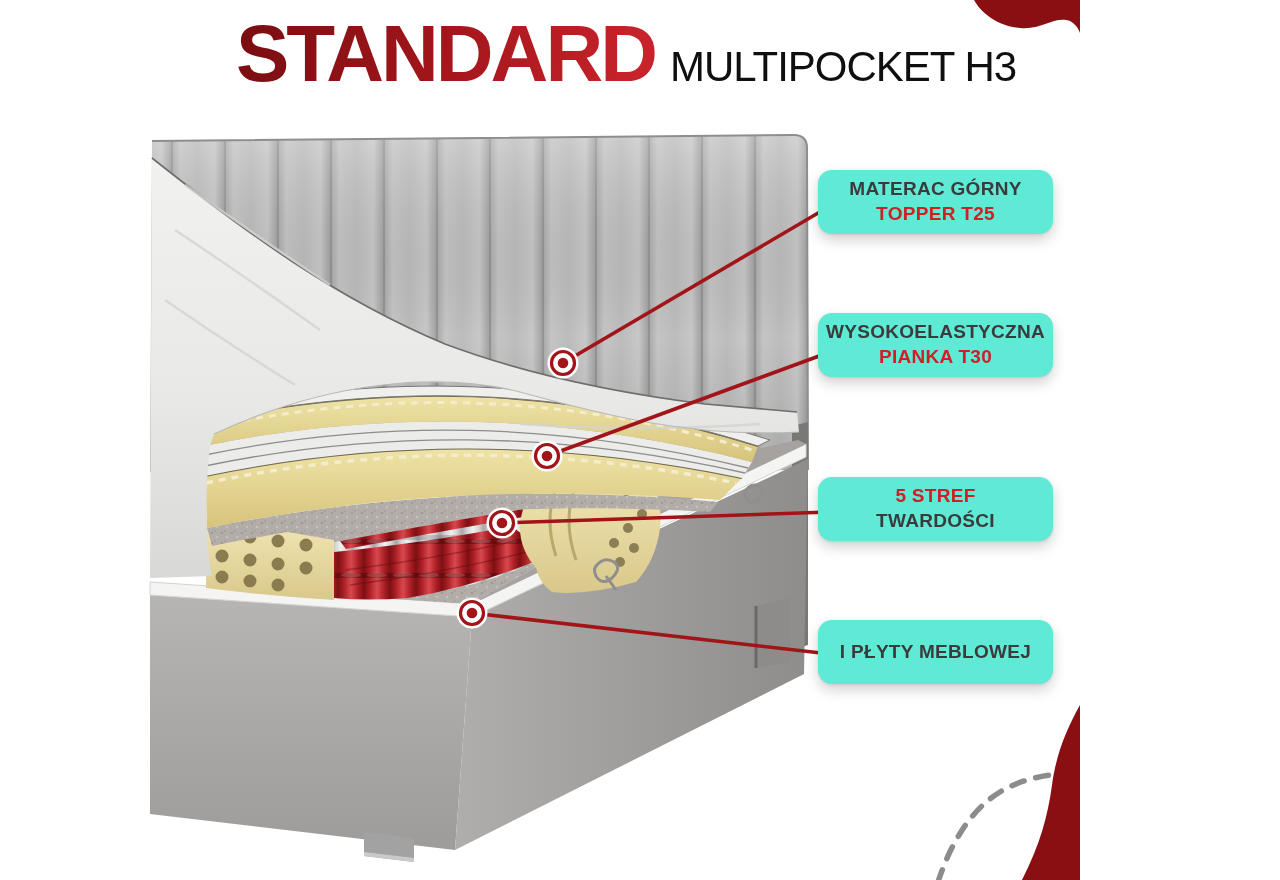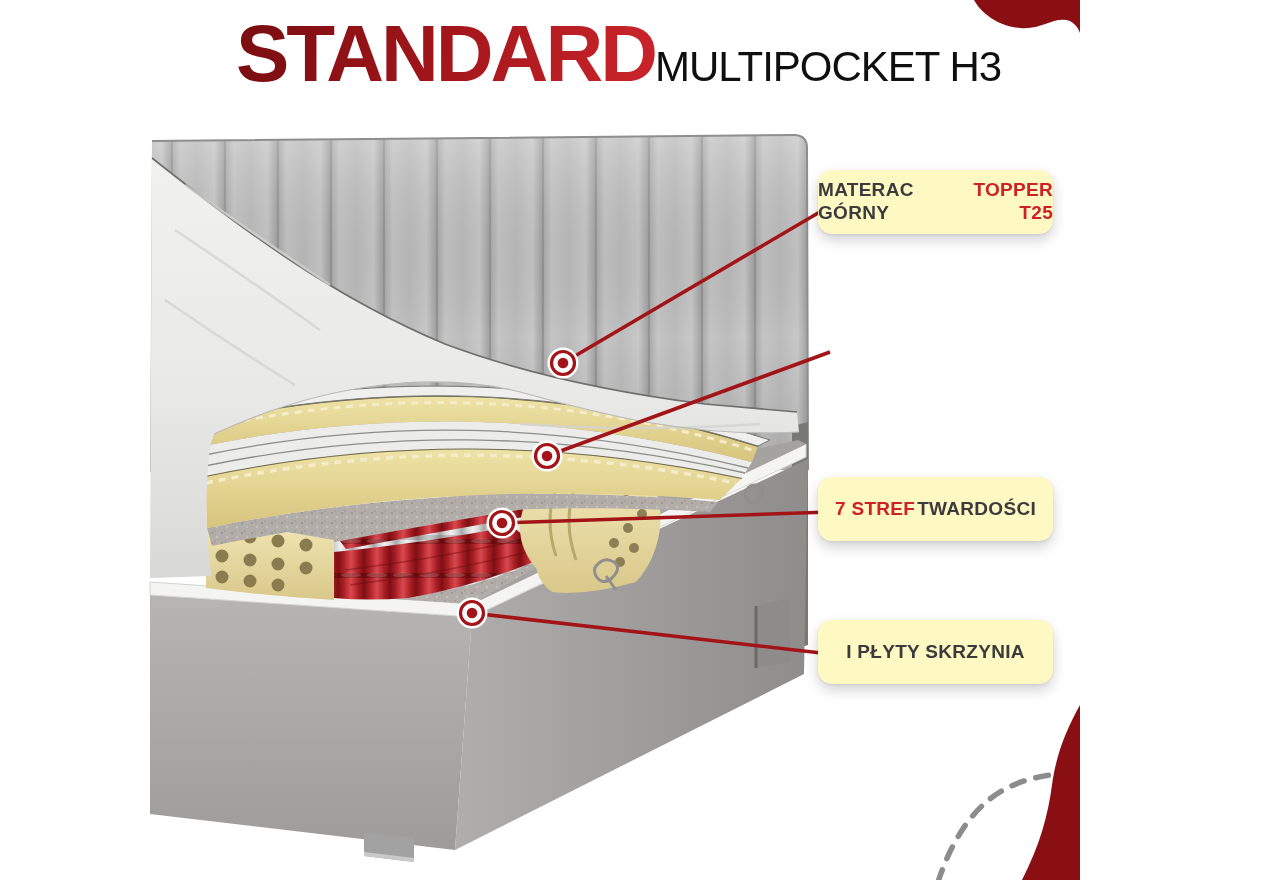--- a/index.html
+++ b/index.html
@@ -1,30 +1,30 @@
 <!DOCTYPE html>
 <html style="--accent_red: #cd2127; --title_red_dark: #7c0e12; --title_red_light: #c8232a; --line_red: #a21418; --blob_red: #8a0f13; --dash_gray: #8c8c8c;"><head>
 <meta charset="utf-8">
 <style>
   html,body{margin:0;padding:0;background:#ffffff;}
   .page{position:relative;width:1280px;height:880px;background:#fff;overflow:hidden;
         font-family:"Liberation Sans",sans-serif;}
   
-  .title{position:absolute;left:236px;top:14px;display:flex;align-items:baseline;white-space:nowrap;}
+  .title{position:absolute;left:236px;top:14px;display:flex;align-items:baseline;gap:15px;white-space:nowrap;}
   .brand{font-size:80px;font-weight:700;letter-spacing:-3px;line-height:1;
          background:linear-gradient(100deg,var(--title_red_dark) 5%,#a3161b 50%,var(--title_red_light) 95%);
          -webkit-background-clip:text;background-clip:text;color:var(--title_red_light);
          -webkit-text-fill-color:transparent;}
   .model{font-size:42px;font-weight:400;letter-spacing:-1px;color:#0f0f0f;line-height:1;}
   
   .scene{position:absolute;left:0;top:0;width:1280px;height:880px;}
   
-  .callout{position:absolute;left:818px;width:235px;height:64px;background:#fef9c3;border-radius:14px;
+  .callout{position:absolute;left:818px;width:235px;height:64px;background:#5eead4;border-radius:14px;
            box-shadow:0 6px 14px rgba(0,0,0,.18),0 1px 3px rgba(0,0,0,.08);
-           display:flex;flex-direction:row;justify-content:center;align-items:center;gap:2px;z-index:3;}
+           display:flex;flex-direction:column;justify-content:center;align-items:center;gap:2px;z-index:3;}
   .callout .l{font-size:19px;font-weight:700;color:#3b3b3d;letter-spacing:.3px;line-height:1.2;}
   .callout .accent{color:var(--accent_red);text-align:right;}
   #callout-1{top:170px}#callout-2{top:313px}#callout-3{top:477px}#callout-4{top:620px}
 </style>
 </head>
 <body>
 
 <div class="page">
 
   <header class="title">
@@ -231,21 +231,25 @@
         <circle cx="472" cy="613" r="11.5" fill="#ffffff" style="stroke:var(--line_red)" stroke-width="3.2"></circle>
         <circle cx="472" cy="613" r="5.3" style="fill:var(--line_red)"></circle>
       </g>
     </g>
   </svg>
 
   <div class="callout" id="callout-1">
     <span class="l">MATERAC GÓRNY</span>
     <span class="l accent">TOPPER T25</span>
   </div>
+  <div class="callout" id="callout-2">
+    <span class="l">WYSOKOELASTYCZNA</span>
+    <span class="l accent">PIANKA T30</span>
+  </div>
   <div class="callout" id="callout-3">
-    <span class="l accent">7 STREF</span>
+    <span class="l accent">5 STREF</span>
     <span class="l">TWARDOŚCI</span>
   </div>
   <div class="callout" id="callout-4">
-    <span class="l">I PŁYTY SKRZYNIA</span>
+    <span class="l">I PŁYTY MEBLOWEJ</span>
   </div>
 
 </div>
 
 </body></html>

